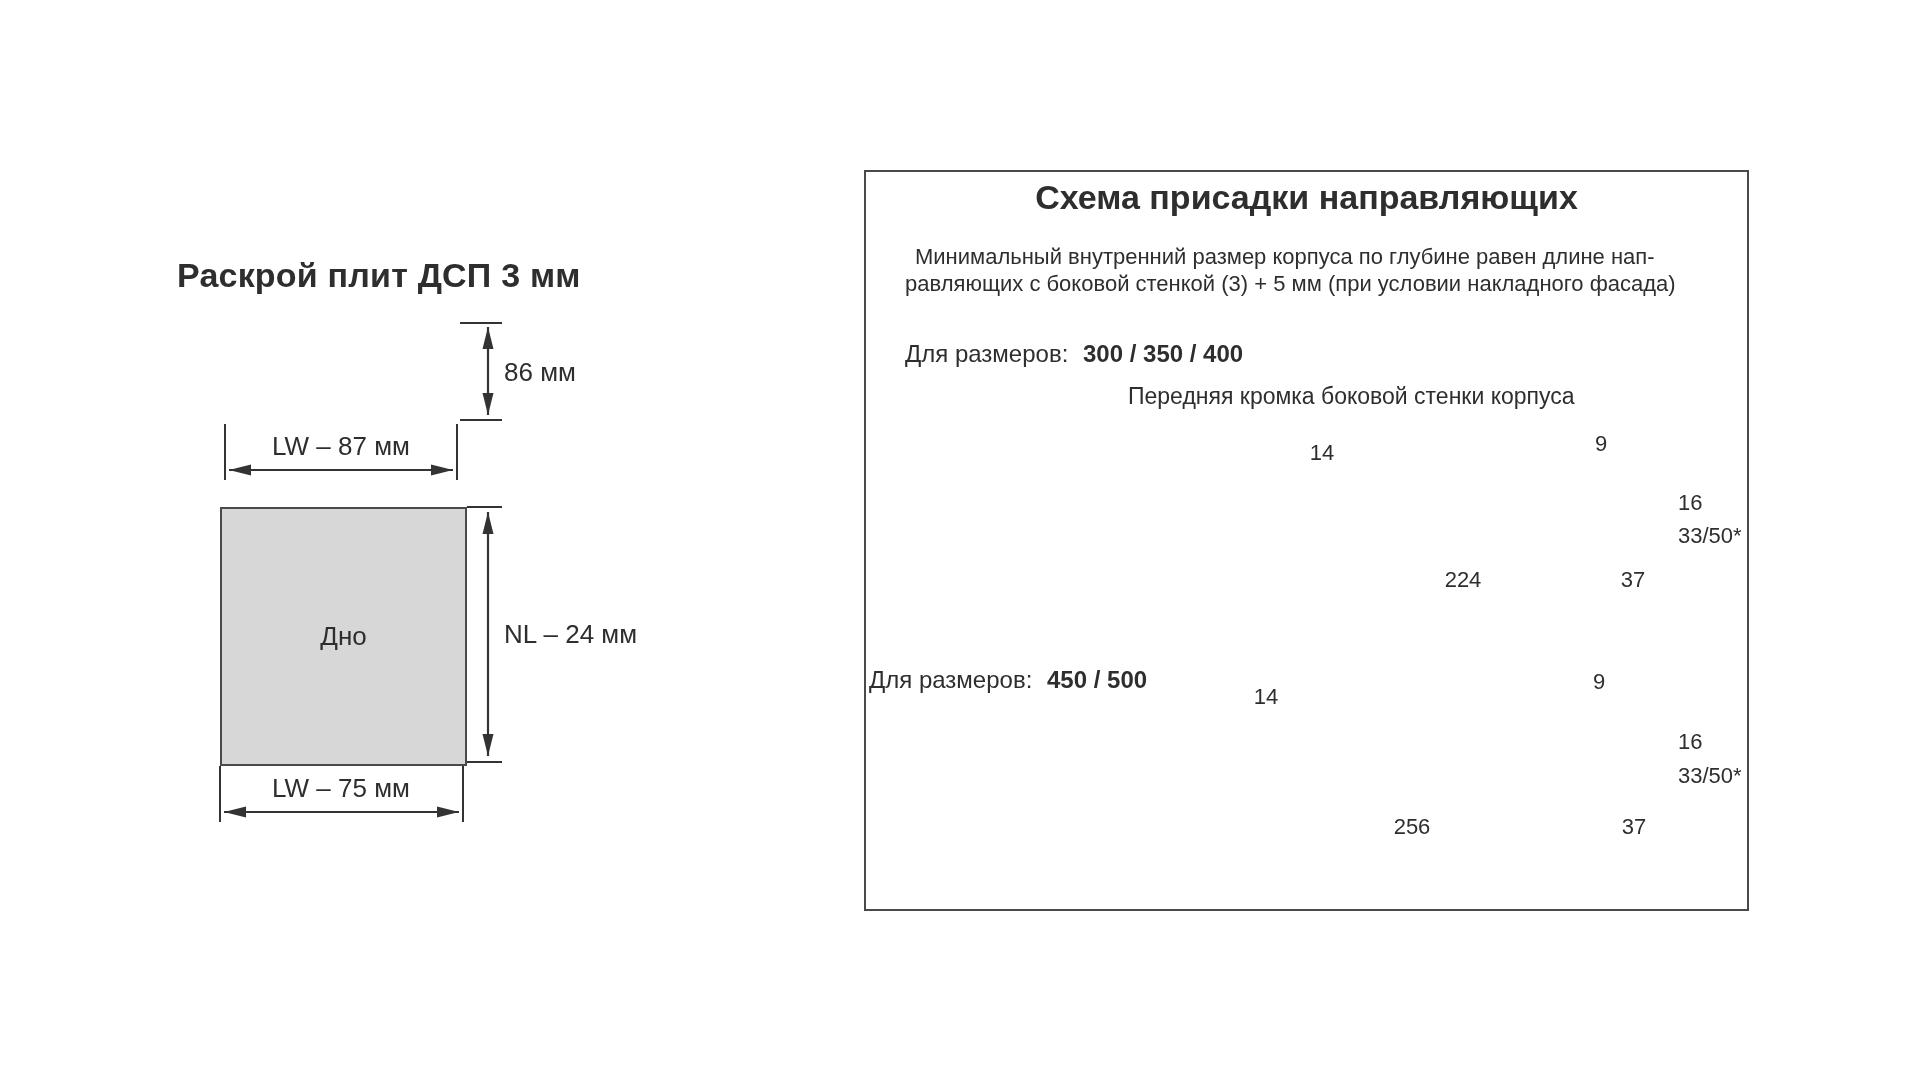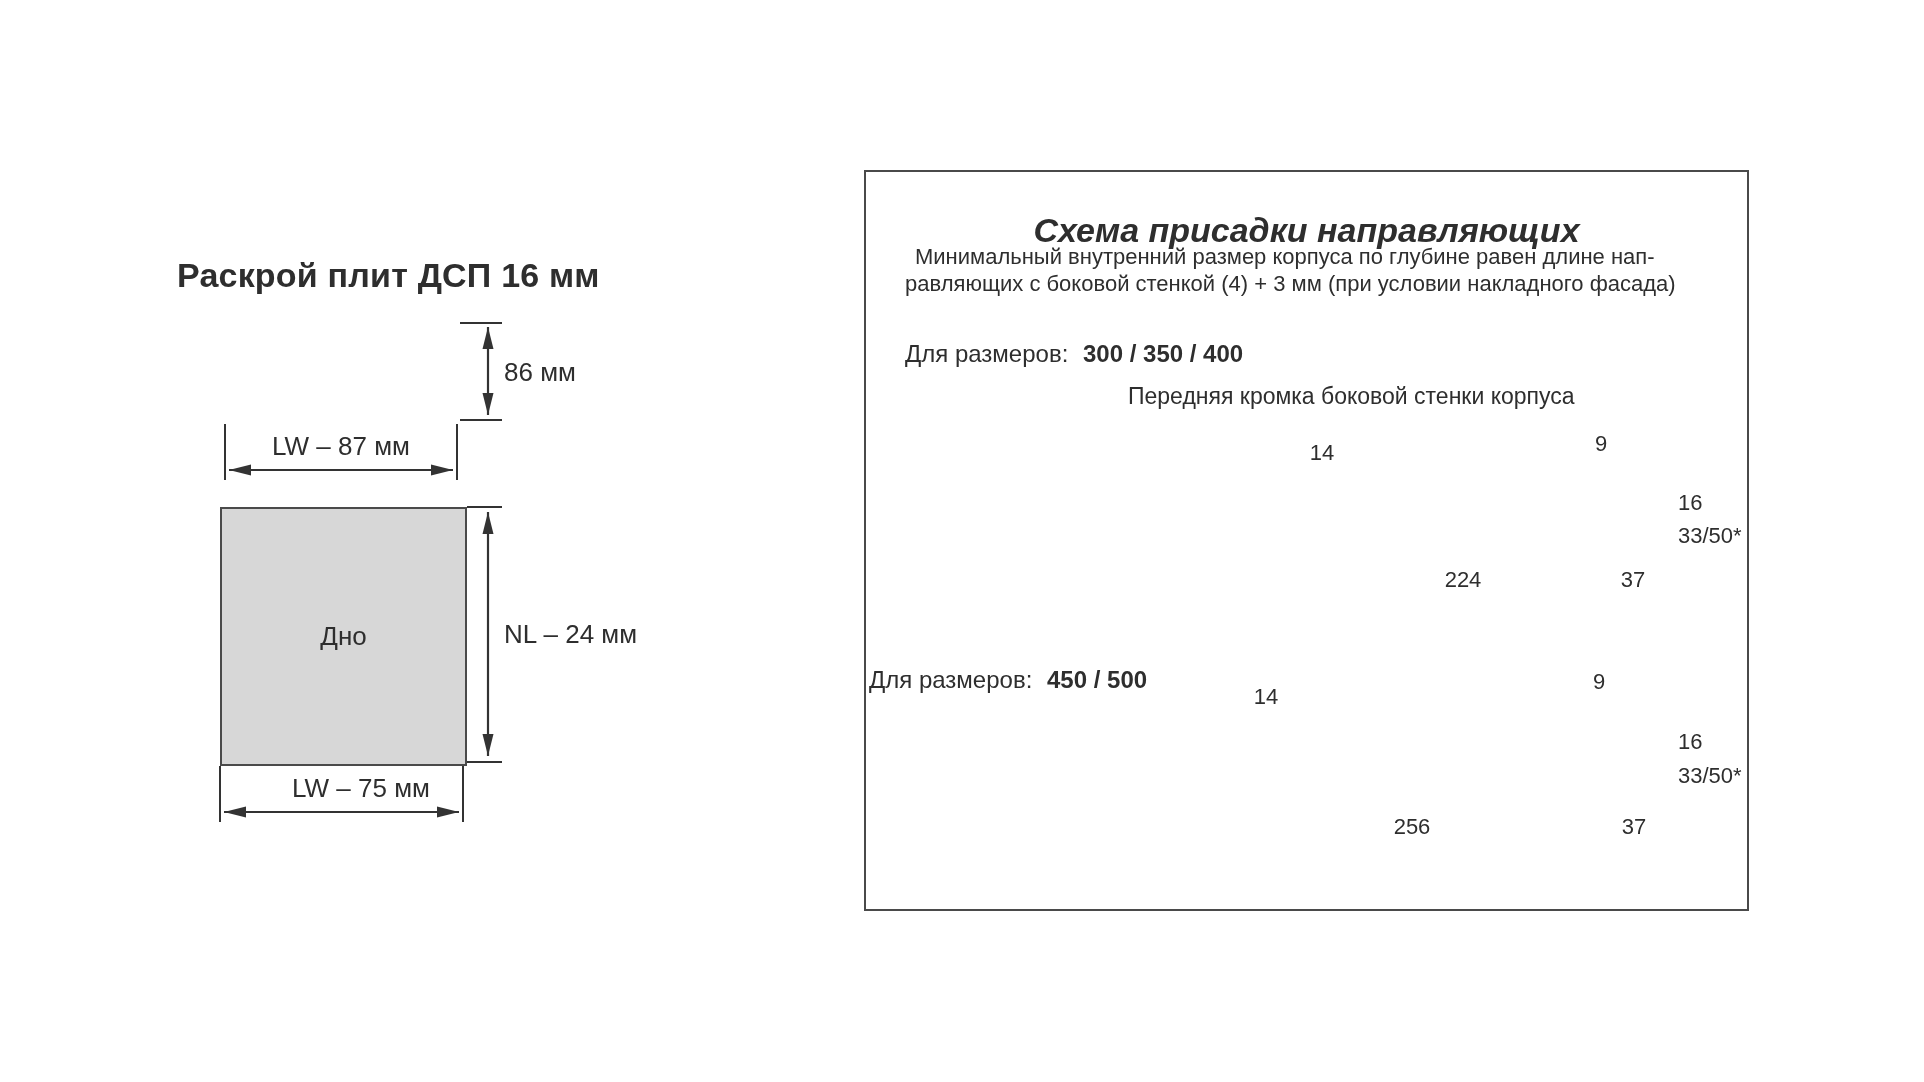--- a/index.html
+++ b/index.html
@@ -254,37 +254,37 @@
       <line x1="1232" y1="740" x2="1232" y2="849" stroke="#333" stroke-width="1.4"></line>
       <line x1="1593" y1="740" x2="1593" y2="849" stroke="#333" stroke-width="1.4"></line>
       <line x1="1232" y1="842" x2="1593" y2="842" stroke="#333" stroke-width="1.6"></line>
       <polygon points="0,0 -20,3.5 -20,-3.5" transform="translate(1232,842) rotate(180)" fill="#333"></polygon>
       <polygon points="0,0 -20,3.5 -20,-3.5" transform="translate(1593,842) rotate(0)" fill="#333"></polygon>
       <line x1="1593" y1="842" x2="1671" y2="842" stroke="#333" stroke-width="1.6"></line>
       <polygon points="0,0 -20,3.5 -20,-3.5" transform="translate(1593,842) rotate(180)" fill="#333"></polygon>
       <polygon points="0,0 -20,3.5 -20,-3.5" transform="translate(1671,842) rotate(0)" fill="#333"></polygon>
     </svg>
 
-  <div class="lbl title" style="left:177px;top:256px;">Раскрой плит ДСП 16 мм</div>
+  <div class="lbl title" style="left:177px;top:256px;">Раскрой плит ДСП 3 мм</div>
 
   <div class="lbl dimtxt vmid" style="left:504px;top:372px;">86 мм</div>
   <div class="lbl dimtxt c" style="left:341px;top:446px;">LW – 87 мм</div>
 
   <div class="plate" style="left:220px;top:507px;width:243px;height:255px;">
     <span>Дно</span>
   </div>
   <div class="lbl dimtxt vmid" style="left:504px;top:634px;">NL – 24 мм</div>
-  <div class="lbl dimtxt c" style="left:361px;top:788px;">LW – 75 мм</div>
+  <div class="lbl dimtxt c" style="left:341px;top:788px;">LW – 75 мм</div>
 
   <div class="panel" style="left:864px;top:170px;width:881px;height:737px;"></div>
 
-  <div class="lbl ptitle" style="left:864px;top:211px;width:885px;font-style:italic;">Схема присадки направляющих</div>
+  <div class="lbl ptitle" style="left:864px;top:178px;width:885px;">Схема присадки направляющих</div>
 
   <div class="lbl desc" style="left:905px;top:243px;margin-left:10px;">Минимальный внутренний размер корпуса по глубине равен длине нап-</div>
-  <div class="lbl desc" style="left:905px;top:270px;">равляющих с боковой стенкой (4) + 3 мм (при условии накладного фасада)</div>
+  <div class="lbl desc" style="left:905px;top:270px;">равляющих с боковой стенкой (3) + 5 мм (при условии накладного фасада)</div>
 
   <div class="lbl sizes" style="left:905px;top:340px;">
     <span>Для размеров:</span>
     <b>300 / 350 / 400</b>
   </div>
 
   <div class="lbl fedge" style="left:1128px;top:383px;">Передняя кромка боковой стенки корпуса</div>
 
   <div class="lbl sdim c" style="left:1322px;top:453px;">14</div>
   <div class="lbl sdim c" style="left:1601px;top:444px;">9</div>

